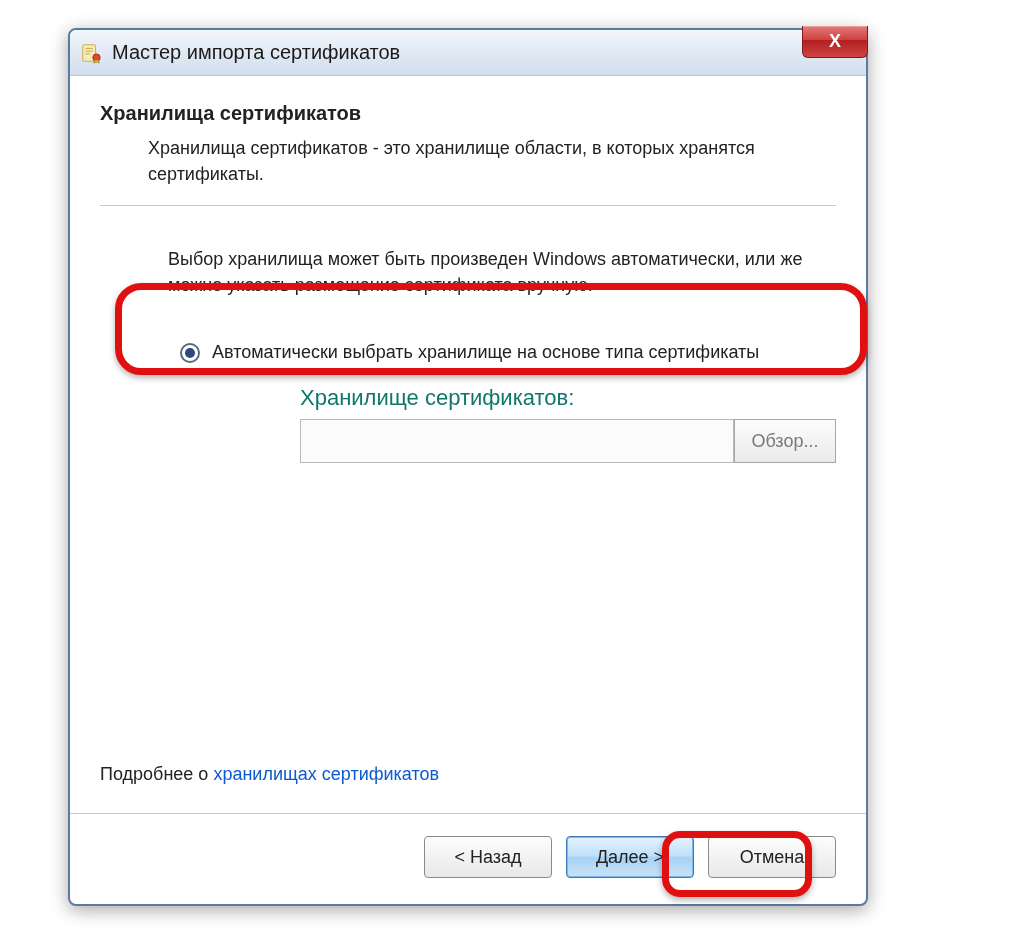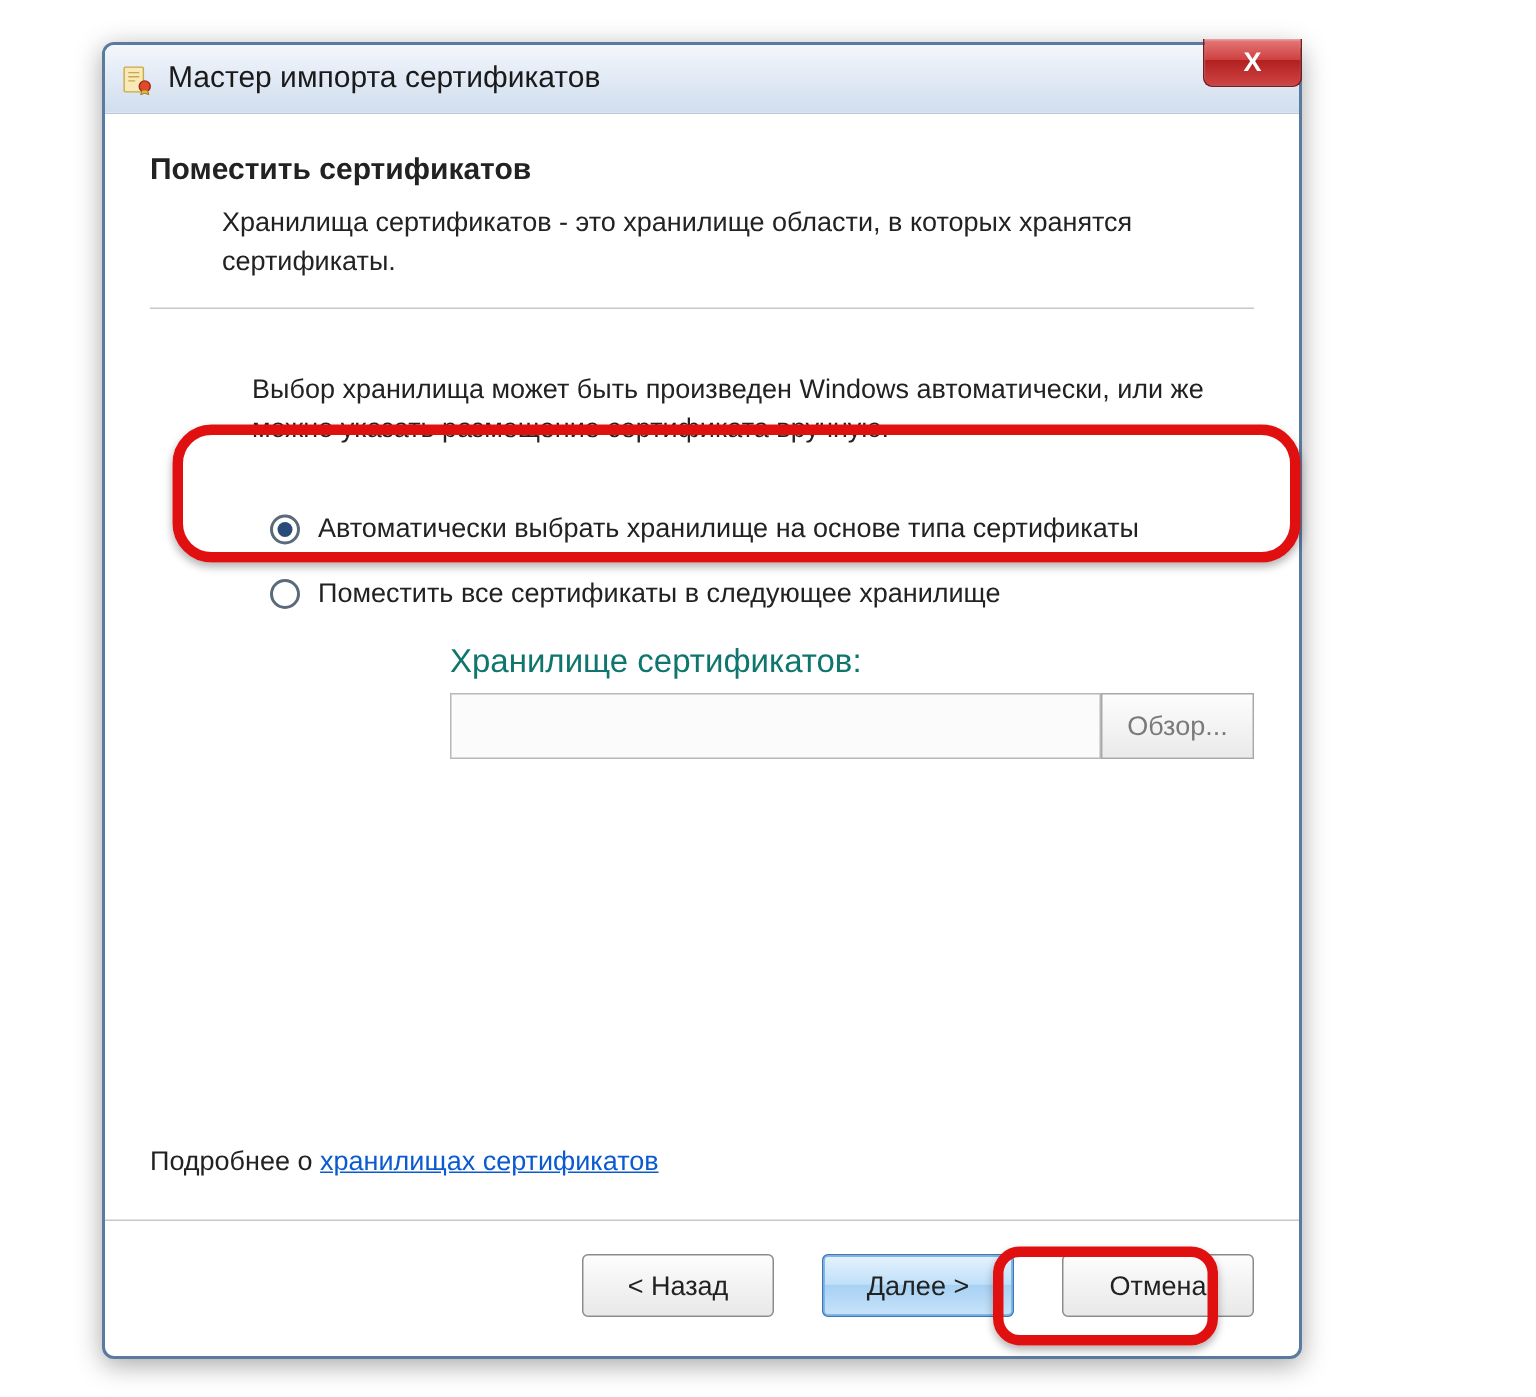--- a/index.html
+++ b/index.html
@@ -163,27 +163,27 @@
       background: linear-gradient(to bottom,#fdfdfd,#eaeaea);
       font-size: 18px;
       color: #7a7a7a;
       cursor: default;
     }
     .link-row {
       margin-top: auto;
       margin-bottom: 18px;
       font-size: 18px;
     }
-    .link-row a { color: #0a5ad0; text-decoration: underline; cursor: pointer; }
+    .link-row a { color: #0a5ad0; cursor: pointer; }
     .footer {
       border-top: 1px solid #c8c8c8;
       padding: 22px 30px 26px 30px;
       display: flex;
       justify-content: flex-end;
-      gap: 32px;
+      gap: 14px;
       position: relative;
     }
     .wiz-btn {
       min-width: 128px;
       height: 42px;
       border: 1px solid #8a8a8a;
       background: linear-gradient(to bottom,#fdfdfd,#e8e8e8);
       font-size: 18px;
       color: #222;
       cursor: pointer;
@@ -209,33 +209,29 @@
         <path d="M16 20l-1 3 3-1 3 1-1-3" fill="#e0b84a" stroke="#9a7a12" stroke-width="0.7"></path>
       </svg>
     </span>
     <span class="title-text">Мастер импорта сертификатов</span>
     <div class="close-btn">
       <span>X</span>
     </div>
   </div>
 
   <div class="content">
-    <div class="heading">Поместить сертификатов</div>
+    <div class="heading">Хранилища сертификатов</div>
     <div class="subheading">Хранилища сертификатов - это хранилище области, в которых хранятся сертификаты.</div>
     <hr class="divider">
     <div class="choice-intro">Выбор хранилища может быть произведен Windows автоматически, или же можно указать размещение сертификата вручную.</div>
 
     <div class="radio-group" style="position:relative;">
       <div class="radio-row">
         <span class="radio-circle selected"></span>
         <span>Автоматически выбрать хранилище на основе типа сертификаты</span>
-      </div>
-      <div class="radio-row">
-        <span class="radio-circle"></span>
-        <span>Поместить все сертификаты в следующее хранилище</span>
       </div>
       <div class="store-section">
         <div class="store-label">Хранилище сертификатов:</div>
         <div class="store-row">
           <input class="store-input" disabled="" value="" style="">
           <button class="browse-btn" disabled="">Обзор...</button>
         </div>
       </div>
     </div>
 

